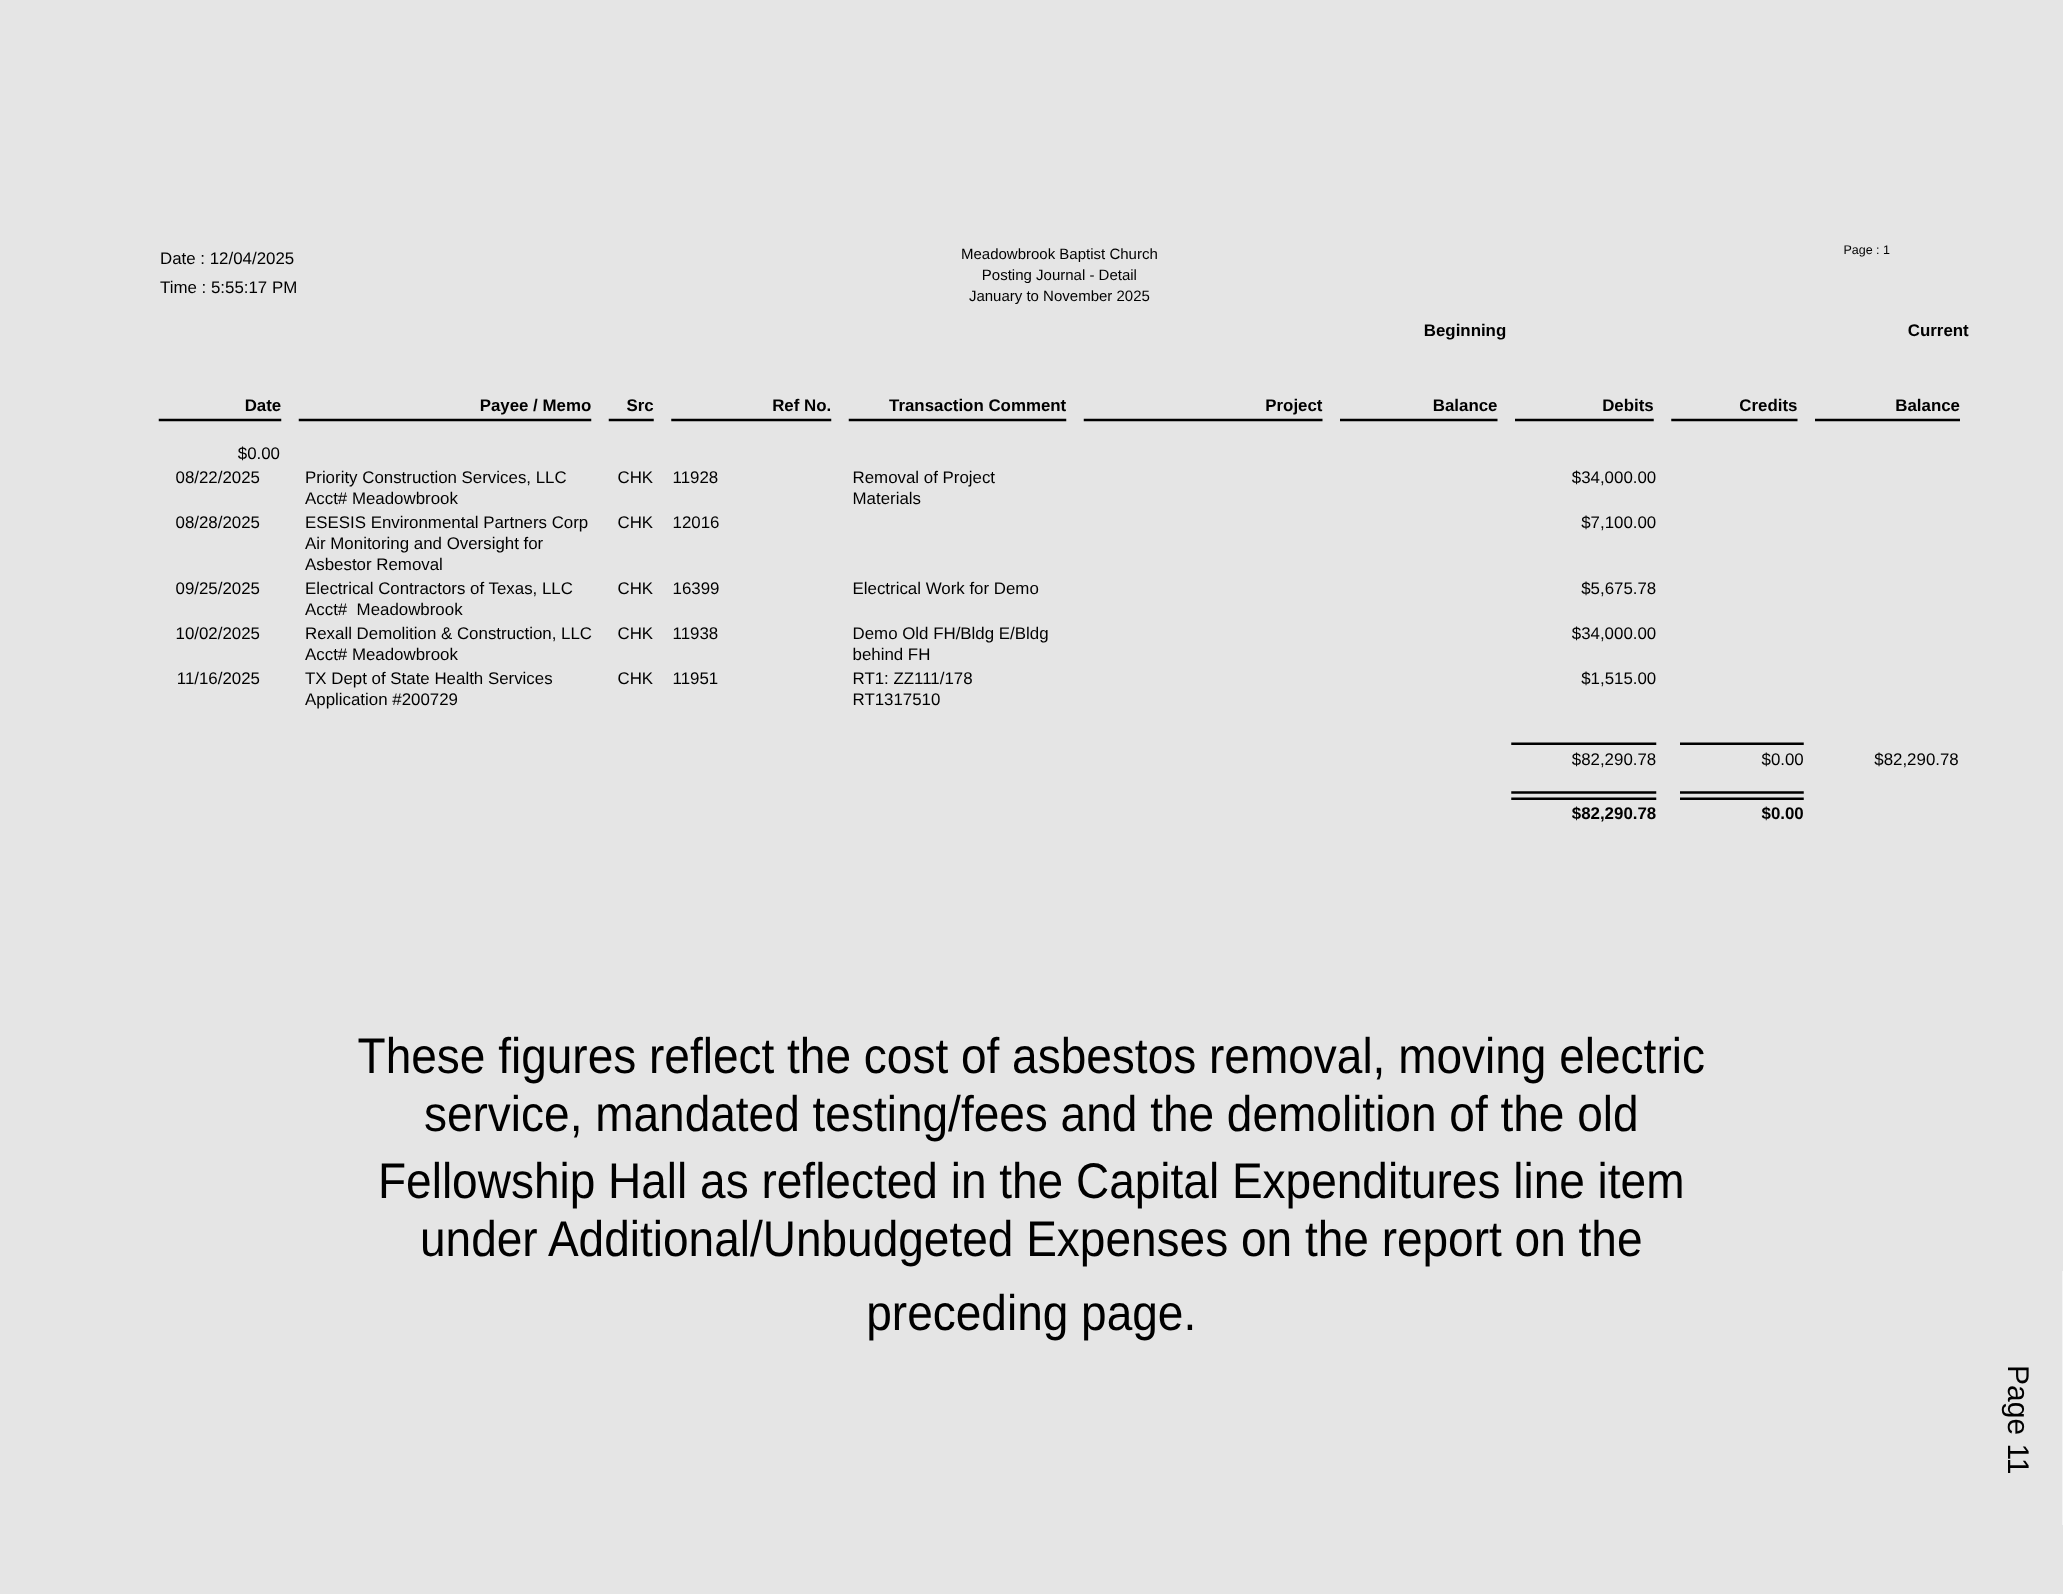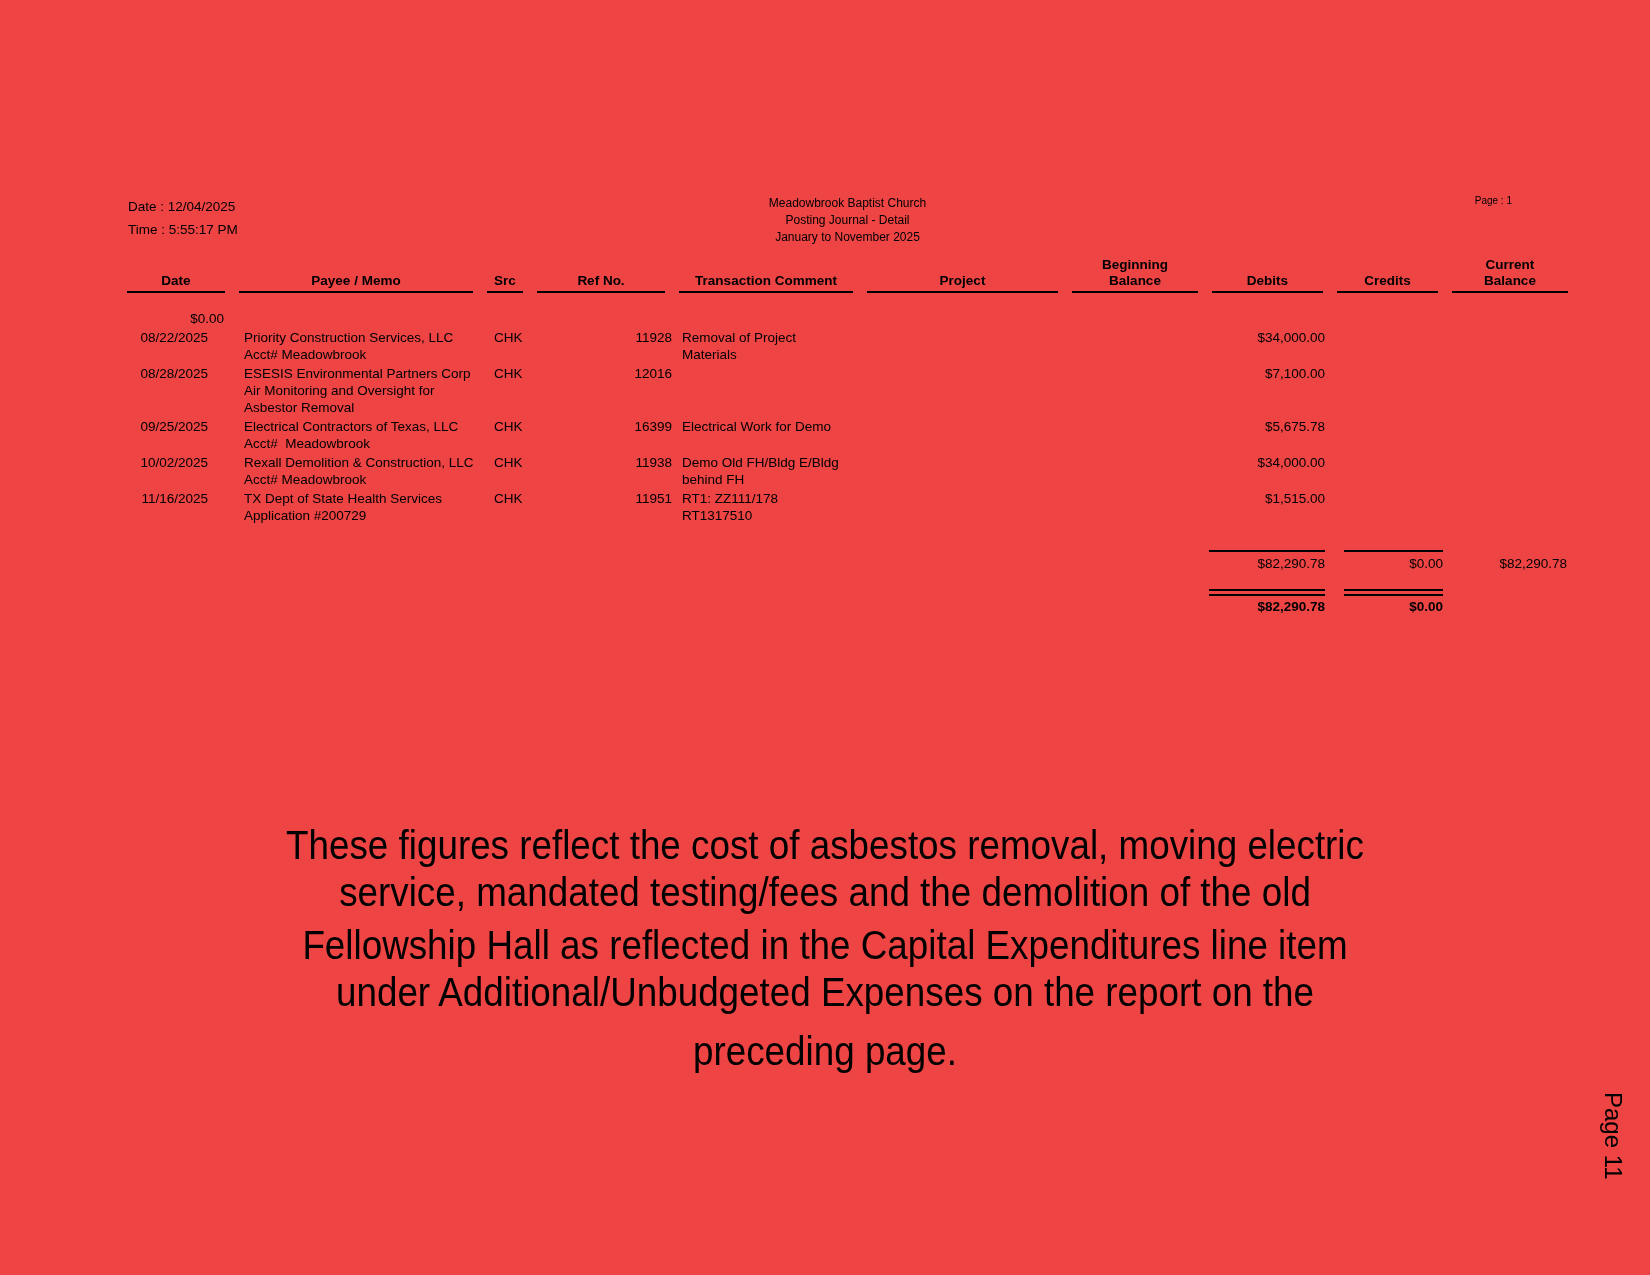--- a/index.html
+++ b/index.html
@@ -4,48 +4,48 @@
 <style>
   * { margin:0; padding:0; box-sizing:border-box; }
   html,body { background:#ffffff; }
   body {
     width:1650px; height:1275px;
     font-family:"Liberation Sans", sans-serif;
     color:#000;
     position:relative;
     overflow:hidden;
   }
-  .page { position:absolute; inset:0; background:#ef4444; }
+  .page { position:absolute; inset:0; background:#e5e5e5; }
 
   
   .report { position:absolute; left:120px; top:195px; width:1455px; font-size:13.5px; }
 
   .rpt-header { position:relative; height:60px; }
   .hdr-left  { position:absolute; left:8px; top:0; line-height:23px; font-size:13.5px; }
   .hdr-center{ position:absolute; left:0; right:0; top:0; text-align:center; font-weight:normal; line-height:17px; font-size:12px; }
   .hdr-right { position:absolute; right:63px; top:0; font-size:10px; }
 
   .cols {
     display:grid;
     grid-template-columns:112px 248px 50px 142px 188px 205px 140px 125px 115px 130px;
   }
   .thead { font-weight:bold; font-size:13.5px; margin-top:2px; }
-  .th { display:flex; flex-direction:column; justify-content:flex-end; text-align:center; line-height:16px; }
+  .th { display:flex; flex-direction:column; justify-content:flex-end; text-align:right; line-height:16px;gap:44px; }
   .th .u   { border-bottom:2px solid #000; padding-bottom:2px; margin:0 7px; display:block; }
   .th .pre { display:block; }
 
   .tbody { line-height:17px; }
   .section-row { margin-top:17px; }
   .section-name { grid-column:1 / 7; padding-left:4px; }
   .row { margin-top:2px; }
   .c.date   { text-align:right; padding-right:24px; }
   .c.payee  { padding-left:12px; }
   .c.payee div, .c.comment div { white-space:pre; }
   .c.src    { padding-left:14px; }
-  .c.ref    { padding-left:8px;text-align:right; }
+  .c.ref    { padding-left:8px; }
   .c.comment{ padding-left:10px; }
   .amt      { text-align:right; }
   .c.beg    { padding-right:8px; }
   .c.debit  { padding-right:5px; }
   .c.credit { padding-right:2px; }
   .c.curbal { padding-right:8px; }
 
   .subtotal { margin-top:26px; }
   .overline { border-top:2px solid #000; padding-top:3px; }
   .ol-debit  { margin-left:4px; }

